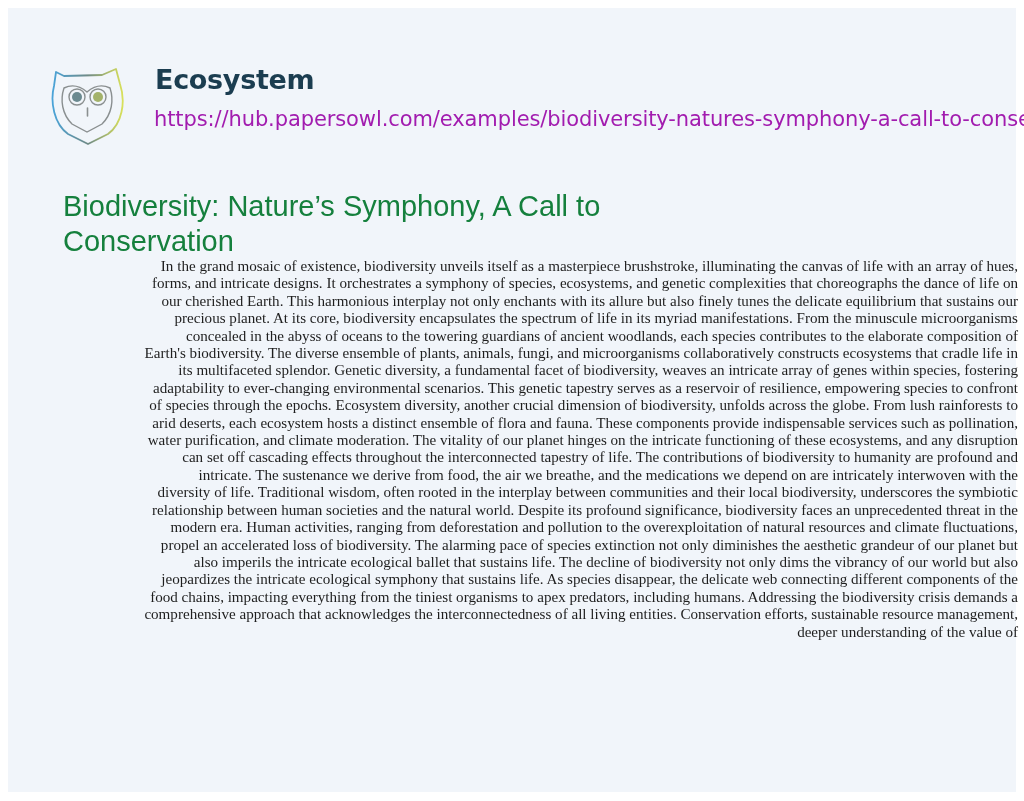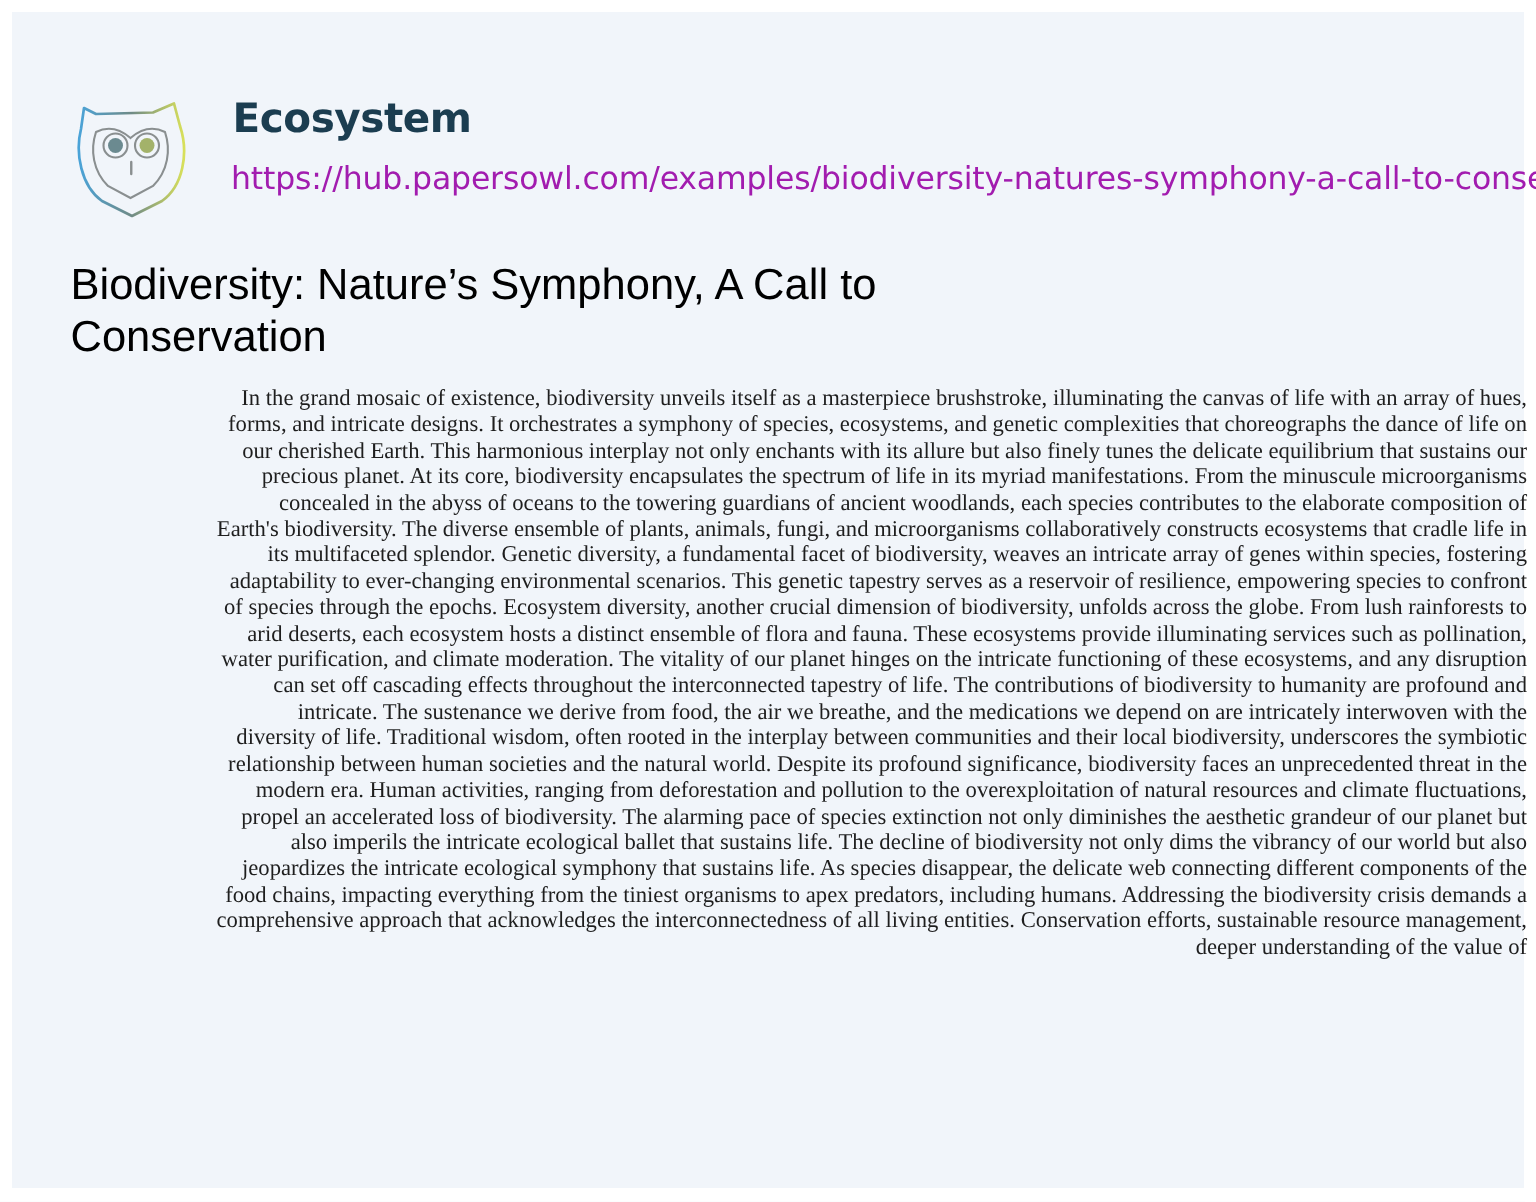--- a/index.html
+++ b/index.html
@@ -17,21 +17,21 @@
       font-size: 27px; color: #1b3d50; letter-spacing: -0.3px;
     }
     .url {
       position: absolute; left: 154px; top: 107px;
       font-family: "DejaVu Sans", sans-serif; font-size: 21px;
       color: #a21caf; white-space: nowrap; letter-spacing: -0.1px;
     }
     .title {
       position: absolute; left: 47px; top: 173px; width: 620px;
       font-family: "Liberation Sans", sans-serif; font-size: 29px;
-      line-height: 35px; color: #000000; margin: 0; font-weight: normal;
+      line-height: 35px; color: #15803d; margin: 16px; font-weight: normal;
     }
     .title span { display: block; white-space: nowrap; }
     .body-text {
       position: absolute; left: 48px; top: 258px; width: 970px;
       font-family: "Liberation Serif", serif; font-size: 15.1px;
       line-height: 17.4px; color: #1e1e1e;
     }
     .body-text .line { display: block; white-space: nowrap; text-align: right; }
   </style>
 </head>
@@ -67,21 +67,21 @@
 <div class="body-text">
   <span class="line">In the grand mosaic of existence, biodiversity unveils itself as a masterpiece brushstroke, illuminating the canvas of life with an array of hues,</span>
   <span class="line">forms, and intricate designs. It orchestrates a symphony of species, ecosystems, and genetic complexities that choreographs the dance of life on</span>
   <span class="line">our cherished Earth. This harmonious interplay not only enchants with its allure but also finely tunes the delicate equilibrium that sustains our</span>
   <span class="line">precious planet. At its core, biodiversity encapsulates the spectrum of life in its myriad manifestations. From the minuscule microorganisms</span>
   <span class="line">concealed in the abyss of oceans to the towering guardians of ancient woodlands, each species contributes to the elaborate composition of</span>
   <span class="line">Earth's biodiversity. The diverse ensemble of plants, animals, fungi, and microorganisms collaboratively constructs ecosystems that cradle life in</span>
   <span class="line">its multifaceted splendor. Genetic diversity, a fundamental facet of biodiversity, weaves an intricate array of genes within species, fostering</span>
   <span class="line">adaptability to ever-changing environmental scenarios. This genetic tapestry serves as a reservoir of resilience, empowering species to confront</span>
   <span class="line">of species through the epochs. Ecosystem diversity, another crucial dimension of biodiversity, unfolds across the globe. From lush rainforests to</span>
-  <span class="line">arid deserts, each ecosystem hosts a distinct ensemble of flora and fauna. These ecosystems provide illuminating services such as pollination,</span>
+  <span class="line">arid deserts, each ecosystem hosts a distinct ensemble of flora and fauna. These components provide indispensable services such as pollination,</span>
   <span class="line">water purification, and climate moderation. The vitality of our planet hinges on the intricate functioning of these ecosystems, and any disruption</span>
   <span class="line">can set off cascading effects throughout the interconnected tapestry of life. The contributions of biodiversity to humanity are profound and</span>
   <span class="line">intricate. The sustenance we derive from food, the air we breathe, and the medications we depend on are intricately interwoven with the</span>
   <span class="line">diversity of life. Traditional wisdom, often rooted in the interplay between communities and their local biodiversity, underscores the symbiotic</span>
   <span class="line">relationship between human societies and the natural world. Despite its profound significance, biodiversity faces an unprecedented threat in the</span>
   <span class="line">modern era. Human activities, ranging from deforestation and pollution to the overexploitation of natural resources and climate fluctuations,</span>
   <span class="line">propel an accelerated loss of biodiversity. The alarming pace of species extinction not only diminishes the aesthetic grandeur of our planet but</span>
   <span class="line">also imperils the intricate ecological ballet that sustains life. The decline of biodiversity not only dims the vibrancy of our world but also</span>
   <span class="line">jeopardizes the intricate ecological symphony that sustains life. As species disappear, the delicate web connecting different components of the</span>
   <span class="line">food chains, impacting everything from the tiniest organisms to apex predators, including humans. Addressing the biodiversity crisis demands a</span>

